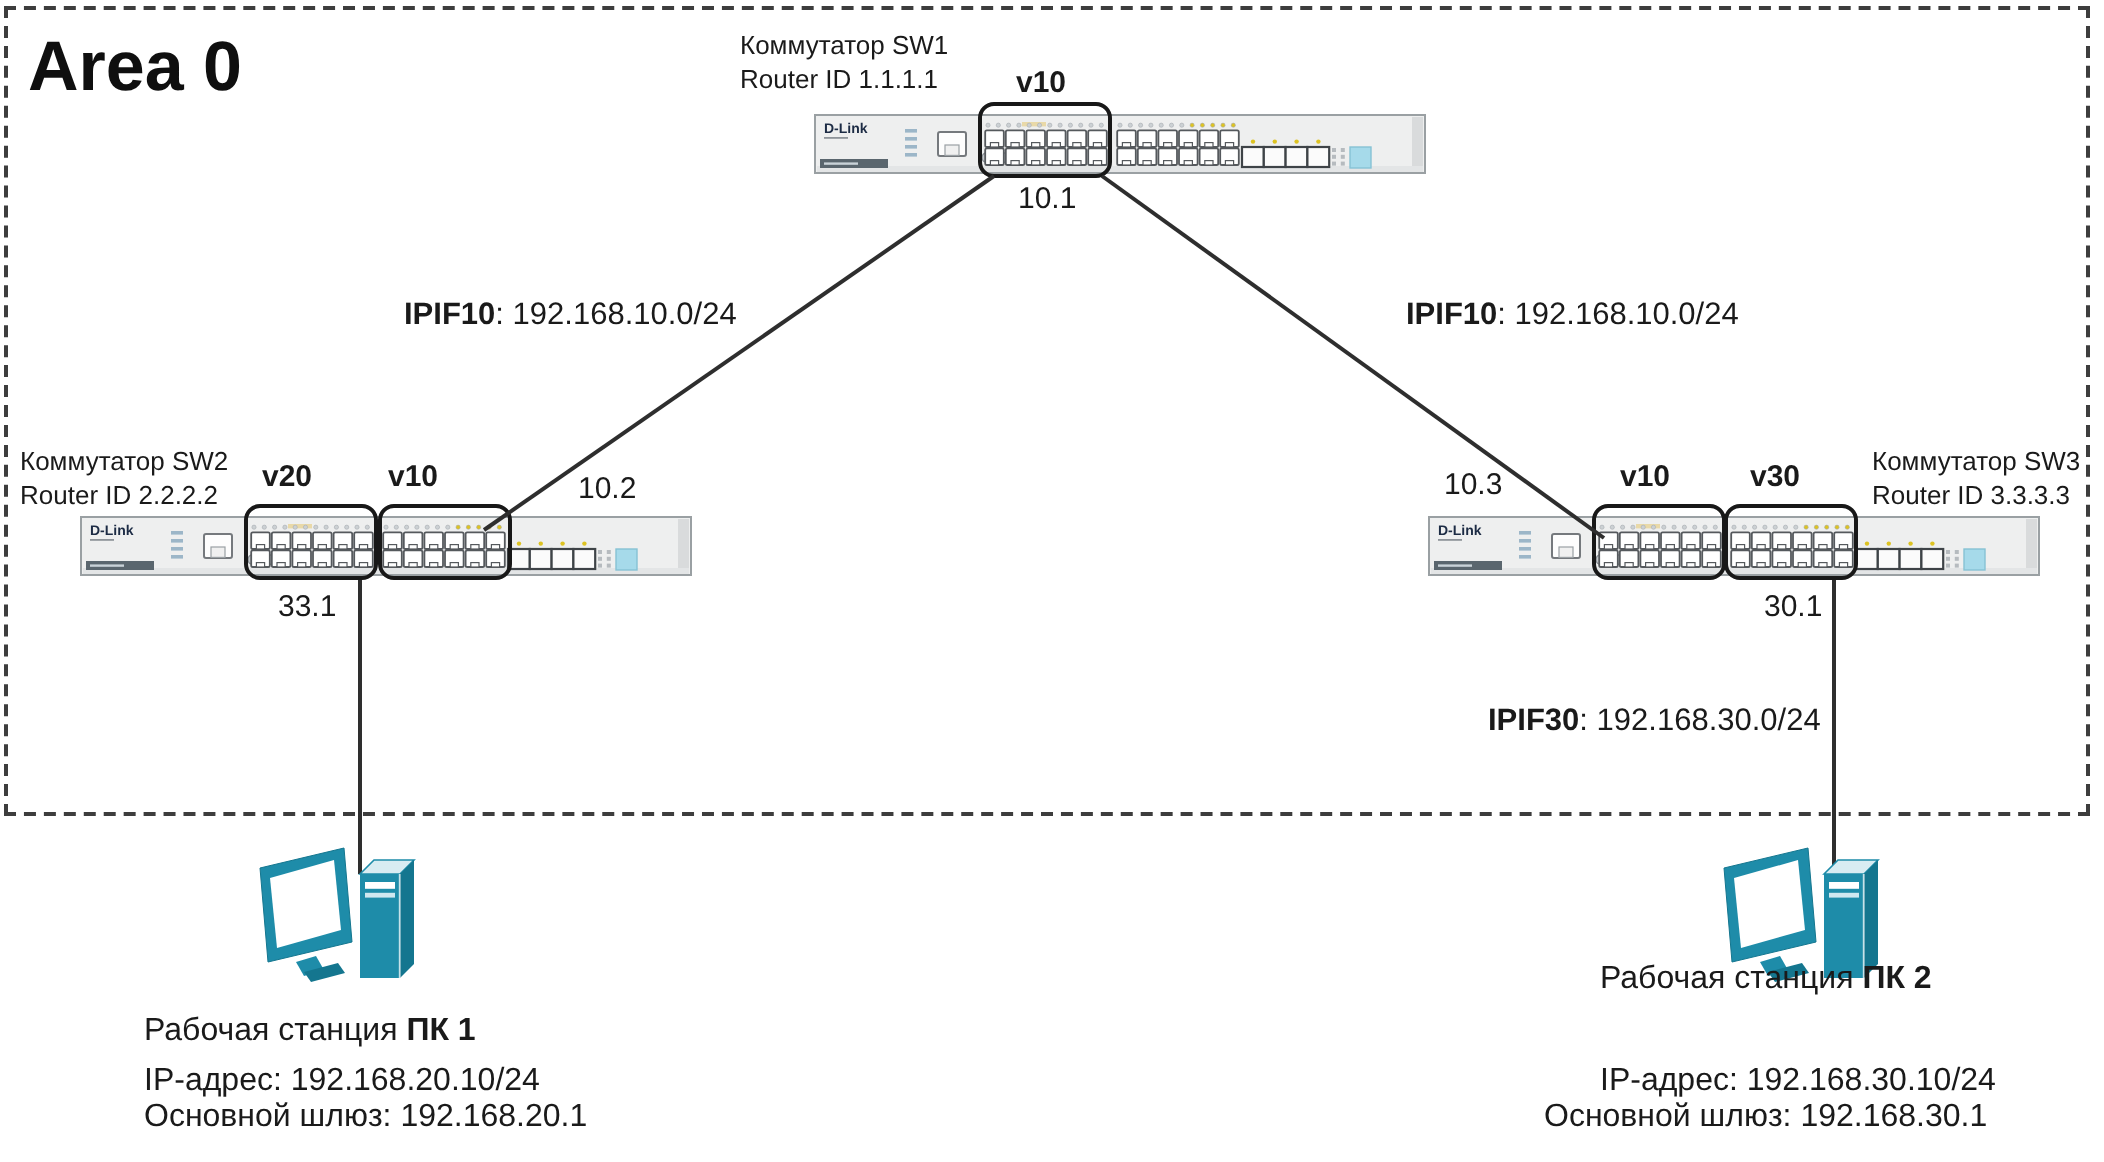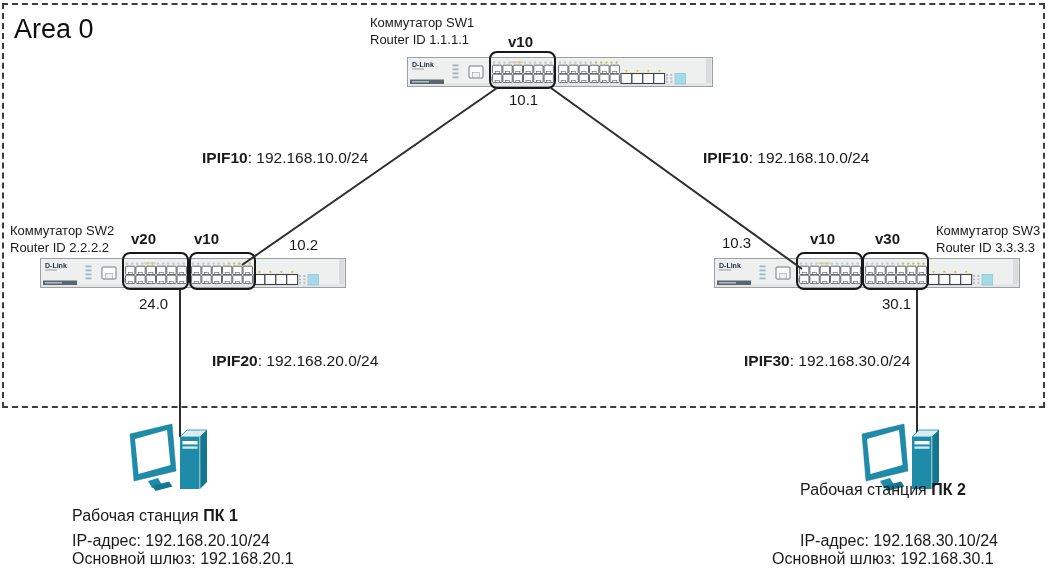--- a/index.html
+++ b/index.html
@@ -5,21 +5,21 @@
   html,body{margin:0;padding:0;}
   body{
     width:1052px;height:581px;background:#ffffff;position:relative;overflow:hidden;
     font-family:"Liberation Sans","DejaVu Sans",sans-serif;color:#1a1a1a;
   }
   .stage{position:absolute;inset:0;}
   .area-box{
     position:absolute;left:2px;top:3px;width:1043px;height:405px;
     border:2px dashed #3d3d3d;box-sizing:border-box;z-index:1;background:transparent;
   }
-  .area-label{position:absolute;left:14px;top:14px;font-size:27px;font-weight:normal;color:#0f0f0f;z-index:6;}
+  .area-label{position:absolute;left:14px;top:14px;font-size:35px;font-weight:bold;color:#0f0f0f;z-index:6;}
   .lbl{position:absolute;white-space:nowrap;z-index:6;}
   .sw-name{font-size:13px;line-height:17px;}
   .vlan{font-size:15px;font-weight:bold;}
   .port{font-size:15px;}
   .ipif{font-size:15.5px;margin-left:16px;}
   .ipif b{font-weight:bold;}
   .pcline{font-size:16px;}
   .pcline b{font-weight:bold;}
   svg.switch{position:absolute;z-index:2;}
   .vlan-outline{
@@ -270,21 +270,21 @@
       <rect x="263.4" y="20.4" width="2" height="2" fill="#b6bbbf"></rect>
       <rect x="259" y="23.8" width="2" height="2" fill="#b6bbbf"></rect>
       <rect x="263.4" y="23.8" width="2" height="2" fill="#b6bbbf"></rect>
       <rect x="268" y="16.5" width="10.5" height="10.5" fill="#a6daea" stroke="#87c2d4" stroke-width="0.7"></rect>
     </svg>
   <div class="vlan-outline" style="left:122px;top:252px"></div>
   <div class="vlan-outline" style="left:189px;top:252px"></div>
   <div class="lbl vlan" style="left:131px;top:230px">v20</div>
   <div class="lbl vlan" style="left:194px;top:230px">v10</div>
   <div class="lbl port" style="left:289px;top:236px">10.2</div>
-  <div class="lbl port" style="left:139px;top:295px">24.0</div>
+  <div class="lbl port" style="left:139px;top:295px">33.1</div>
 
   <div class="lbl sw-name" style="left:936px;top:222px">Коммутатор SW3</div>
   <div class="lbl sw-name" style="left:936px;top:239px">Router ID 3.3.3.3</div>
   <svg class="switch" style="left:714px;top:258px" viewBox="0 0 306 30" width="306" height="30">
       <rect x="0.5" y="0.5" width="305" height="29" fill="#eeefef" stroke="#9aa0a3" stroke-width="1"></rect>
       <rect x="299" y="1.5" width="5.5" height="27" fill="#d9dbdc"></rect>
       <rect x="1.5" y="26" width="303" height="3" fill="#e3e5e6"></rect>
       <text x="5" y="9.5" font-size="7" font-weight="bold" fill="#1c2b44" font-family="&quot;Liberation Sans&quot;,&quot;DejaVu Sans&quot;,sans-serif">D-Link</text>
       <rect x="5" y="11.5" width="12" height="0.9" fill="#8e949a"></rect>
       <rect x="3" y="22.5" width="34" height="4.5" fill="#5a666e"></rect>
@@ -397,23 +397,20 @@
   <div class="lbl vlan" style="left:810px;top:230px">v10</div>
   <div class="lbl vlan" style="left:875px;top:230px">v30</div>
   <div class="lbl port" style="left:882px;top:295px">30.1</div>
 
   <div class="lbl ipif" style="left:186px;top:149px">
     <b>IPIF10</b><span>: 192.168.10.0/24</span>
   </div>
   <div class="lbl ipif" style="left:687px;top:149px">
     <b>IPIF10</b><span>: 192.168.10.0/24</span>
   </div>
-  <div class="lbl ipif" style="left:196px;top:352px">
-    <b>IPIF20</b><span>: 192.168.20.0/24</span>
-  </div>
   <div class="lbl ipif" style="left:728px;top:352px">
     <b>IPIF30</b><span>: 192.168.30.0/24</span>
   </div>
 
   <svg class="pc" style="left:126px;top:421px" viewBox="0 0 84 76" width="84" height="76">
       <polygon points="54,16 61,9 81,9 74,16" fill="#d8ecf2" stroke="#1e8ca9" stroke-width="0.8"></polygon>
       <polygon points="74,16 81,9 81,61 74,68" fill="#14768f"></polygon>
       <rect x="54" y="16" width="20" height="52" fill="#1e8ca9"></rect>
       <rect x="56.5" y="20" width="15" height="3.4" fill="#ffffff"></rect>
       <rect x="56.5" y="25.4" width="15" height="2.4" fill="#cfe8f0"></rect>

